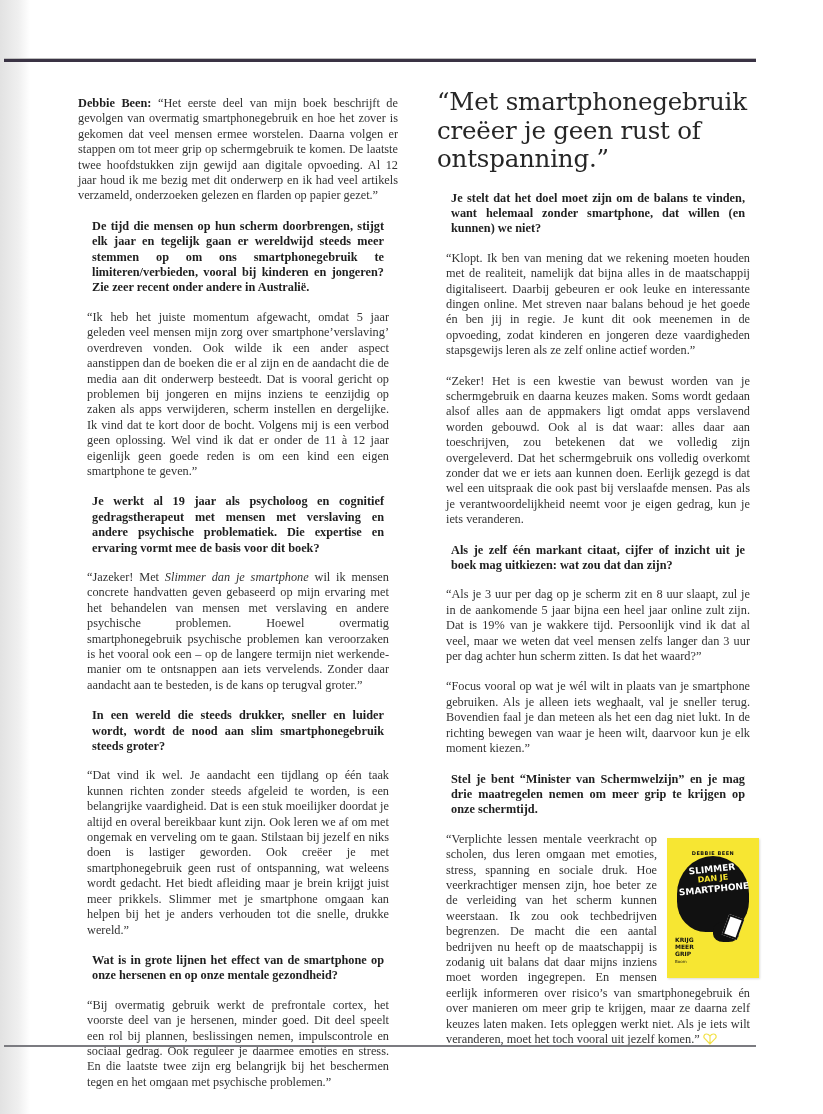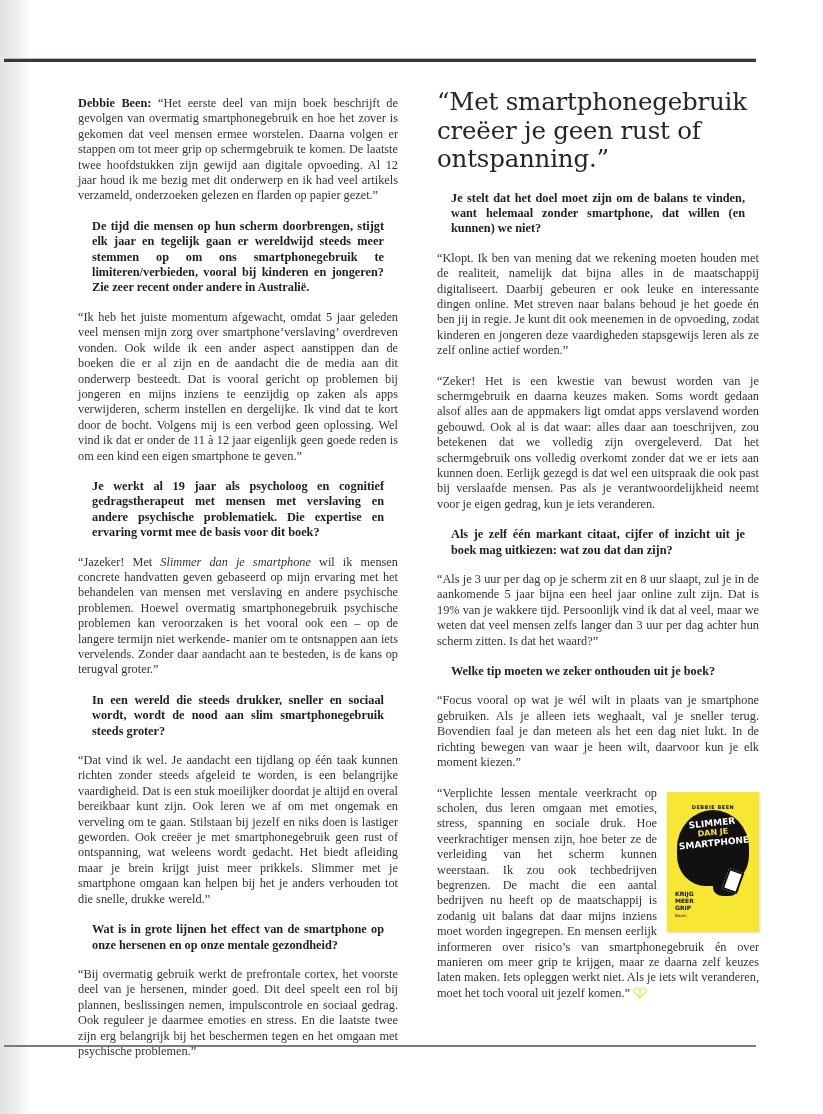--- a/index.html
+++ b/index.html
@@ -24,21 +24,21 @@
   .col {
     position: absolute; top: 96px;
     font-family: "Liberation Serif", "DejaVu Serif", serif;
     font-size: 12.3px; line-height: 15.4px; text-align: justify;
     color: #333;
   }
   .col-left { left: 78px; width: 320px; }
   .col-right { left: 437px; width: 322px; top: 88px; }
   .qa { margin: 0 0 15px 0; }
   .q { font-weight: bold; color: #1f1f1f; margin: 14px; }
-  .a { margin: 0; }
+  .a { margin: 9px; }
   .intro b { color: #1f1f1f; }
   .pull-quote {
     font-family: "DejaVu Serif", "Liberation Serif", serif;
     font-weight: normal; font-size: 24.5px; line-height: 28.5px;
     color: #262626; text-align: left; margin: 0 0 17px 0;
     letter-spacing: -0.2px;
   }
   .book-cover {
     float: right; width: 92px; height: 140px; margin: 6px 0 4px 10px;
     background: #f7e632; position: relative; box-shadow: 1px 1px 2px rgba(0,0,0,0.15);
@@ -94,21 +94,21 @@
 
   <div class="qa">
     <p class="q">De tijd die mensen op hun scherm doorbrengen, stijgt elk jaar en tegelijk gaan er wereldwijd steeds meer stemmen op om ons smartphonegebruik te limiteren/verbieden, vooral bij kinderen en jongeren? Zie zeer recent onder andere in Australië.</p>
     <p class="a">“Ik heb het juiste momentum afgewacht, omdat 5 jaar geleden veel mensen mijn zorg over smartphone’verslaving’ overdreven vonden. Ook wilde ik een ander aspect aanstippen dan de boeken die er al zijn en de aandacht die de media aan dit onderwerp besteedt. Dat is vooral gericht op problemen bij jongeren en mijns inziens te eenzijdig op zaken als apps verwijderen, scherm instellen en dergelijke. Ik vind dat te kort door de bocht. Volgens mij is een verbod geen oplossing. Wel vind ik dat er onder de 11 à 12 jaar eigenlijk geen goede reden is om een kind een eigen smartphone te geven.”</p>
   </div>
   <div class="qa">
     <p class="q">Je werkt al 19 jaar als psycholoog en cognitief gedragstherapeut met mensen met verslaving en andere psychische problematiek. Die expertise en ervaring vormt mee de basis voor dit boek?</p>
     <p class="a"><span>“Jazeker! Met </span><i>Slimmer dan je smartphone</i><span> wil ik mensen concrete handvatten geven gebaseerd op mijn ervaring met het behandelen van mensen met verslaving en andere psychische problemen. Hoewel overmatig smartphonegebruik psychische problemen kan veroorzaken is het vooral ook een – op de langere termijn niet werkende- manier om te ontsnappen aan iets vervelends. Zonder daar aandacht aan te besteden, is de kans op terugval groter.”</span></p>
   </div>
   <div class="qa">
-    <p class="q">In een wereld die steeds drukker, sneller en sociaal wordt, wordt de nood aan slim smartphonegebruik steeds groter?</p>
+    <p class="q">In een wereld die steeds drukker, sneller en luider wordt, wordt de nood aan slim smartphonegebruik steeds groter?</p>
     <p class="a">“Dat vind ik wel. Je aandacht een tijdlang op één taak kunnen richten zonder steeds afgeleid te worden, is een belangrijke vaardigheid. Dat is een stuk moeilijker doordat je altijd en overal bereikbaar kunt zijn. Ook leren we af om met ongemak en verveling om te gaan. Stilstaan bij jezelf en niks doen is lastiger geworden. Ook creëer je met smartphonegebruik geen rust of ontspanning, wat weleens wordt gedacht. Het biedt afleiding maar je brein krijgt juist meer prikkels. Slimmer met je smartphone omgaan kan helpen bij het je anders verhouden tot die snelle, drukke wereld.”</p>
   </div>
   <div class="qa">
     <p class="q">Wat is in grote lijnen het effect van de smartphone op onze hersenen en op onze mentale gezondheid?</p>
     <p class="a">“Bij overmatig gebruik werkt de prefrontale cortex, het voorste deel van je hersenen, minder goed. Dit deel speelt een rol bij plannen, beslissingen nemen, impulscontrole en sociaal gedrag. Ook reguleer je daarmee emoties en stress. En die laatste twee zijn erg belangrijk bij het beschermen tegen en het omgaan met psychische problemen.”</p>
   </div>
 </div>
 
 <div class="col col-right">
   <h2 class="pull-quote">“Met smartphonegebruik creëer je geen rust of ontspanning.”</h2>
@@ -118,24 +118,24 @@
     <p class="a">“Klopt. Ik ben van mening dat we rekening moeten houden met de realiteit, namelijk dat bijna alles in de maatschappij digitaliseert. Daarbij gebeuren er ook leuke en interessante dingen online. Met streven naar balans behoud je het goede én ben jij in regie. Je kunt dit ook meenemen in de opvoeding, zodat kinderen en jongeren deze vaardigheden stapsgewijs leren als ze zelf online actief worden.”</p>
   </div>
   <div class="qa">
     <p class="a">“Zeker! Het is een kwestie van bewust worden van je schermgebruik en daarna keuzes maken. Soms wordt gedaan alsof alles aan de appmakers ligt omdat apps verslavend worden gebouwd. Ook al is dat waar: alles daar aan toeschrijven, zou betekenen dat we volledig zijn overgeleverd. Dat het schermgebruik ons volledig overkomt zonder dat we er iets aan kunnen doen. Eerlijk gezegd is dat wel een uitspraak die ook past bij verslaafde mensen. Pas als je verantwoordelijkheid neemt voor je eigen gedrag, kun je iets veranderen.</p>
   </div>
   <div class="qa">
     <p class="q">Als je zelf één markant citaat, cijfer of inzicht uit je boek mag uitkiezen: wat zou dat dan zijn?</p>
     <p class="a">“Als je 3 uur per dag op je scherm zit en 8 uur slaapt, zul je in de aankomende 5 jaar bijna een heel jaar online zult zijn. Dat is 19% van je wakkere tijd. Persoonlijk vind ik dat al veel, maar we weten dat veel mensen zelfs langer dan 3 uur per dag achter hun scherm zitten. Is dat het waard?”</p>
   </div>
   <div class="qa">
-    <p class="q">Welke tip moeten we zeker onthouden uit je boek?</p>
     <p class="a">“Focus vooral op wat je wél wilt in plaats van je smartphone gebruiken. Als je alleen iets weghaalt, val je sneller terug. Bovendien faal je dan meteen als het een dag niet lukt. In de richting bewegen van waar je heen wilt, daarvoor kun je elk moment kiezen.”</p>
   </div>
   <div class="qa">
+    <p class="q">Stel je bent “Minister van Schermwelzijn” en je mag drie maatregelen nemen om meer grip te krijgen op onze schermtijd.</p>
     <div class="book-cover">
       <div class="author">DEBBIE BEEN</div>
       <div class="head"></div>
       <div class="title">
         <div>SLIMMER</div>
         <div class="mid">DAN JE</div>
         <div>SMARTPHONE</div>
       </div>
       <div class="hand"></div>
       <div class="phone"></div>

